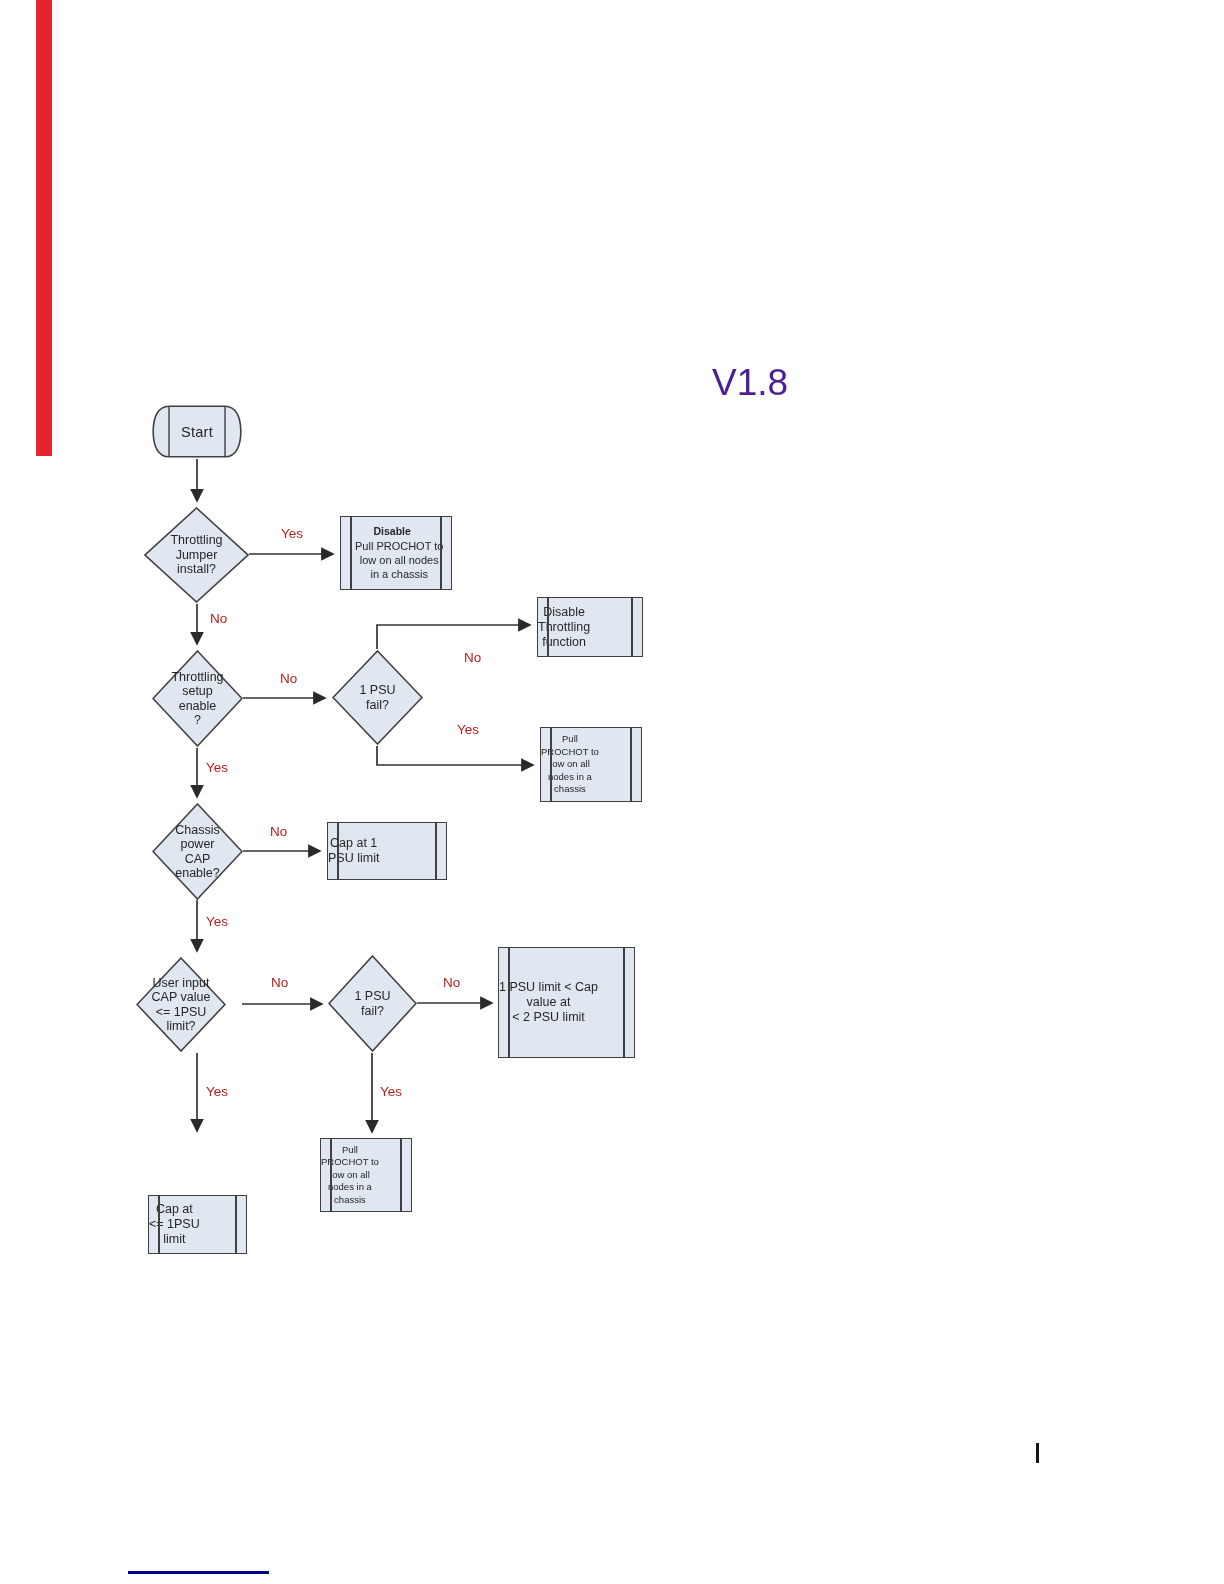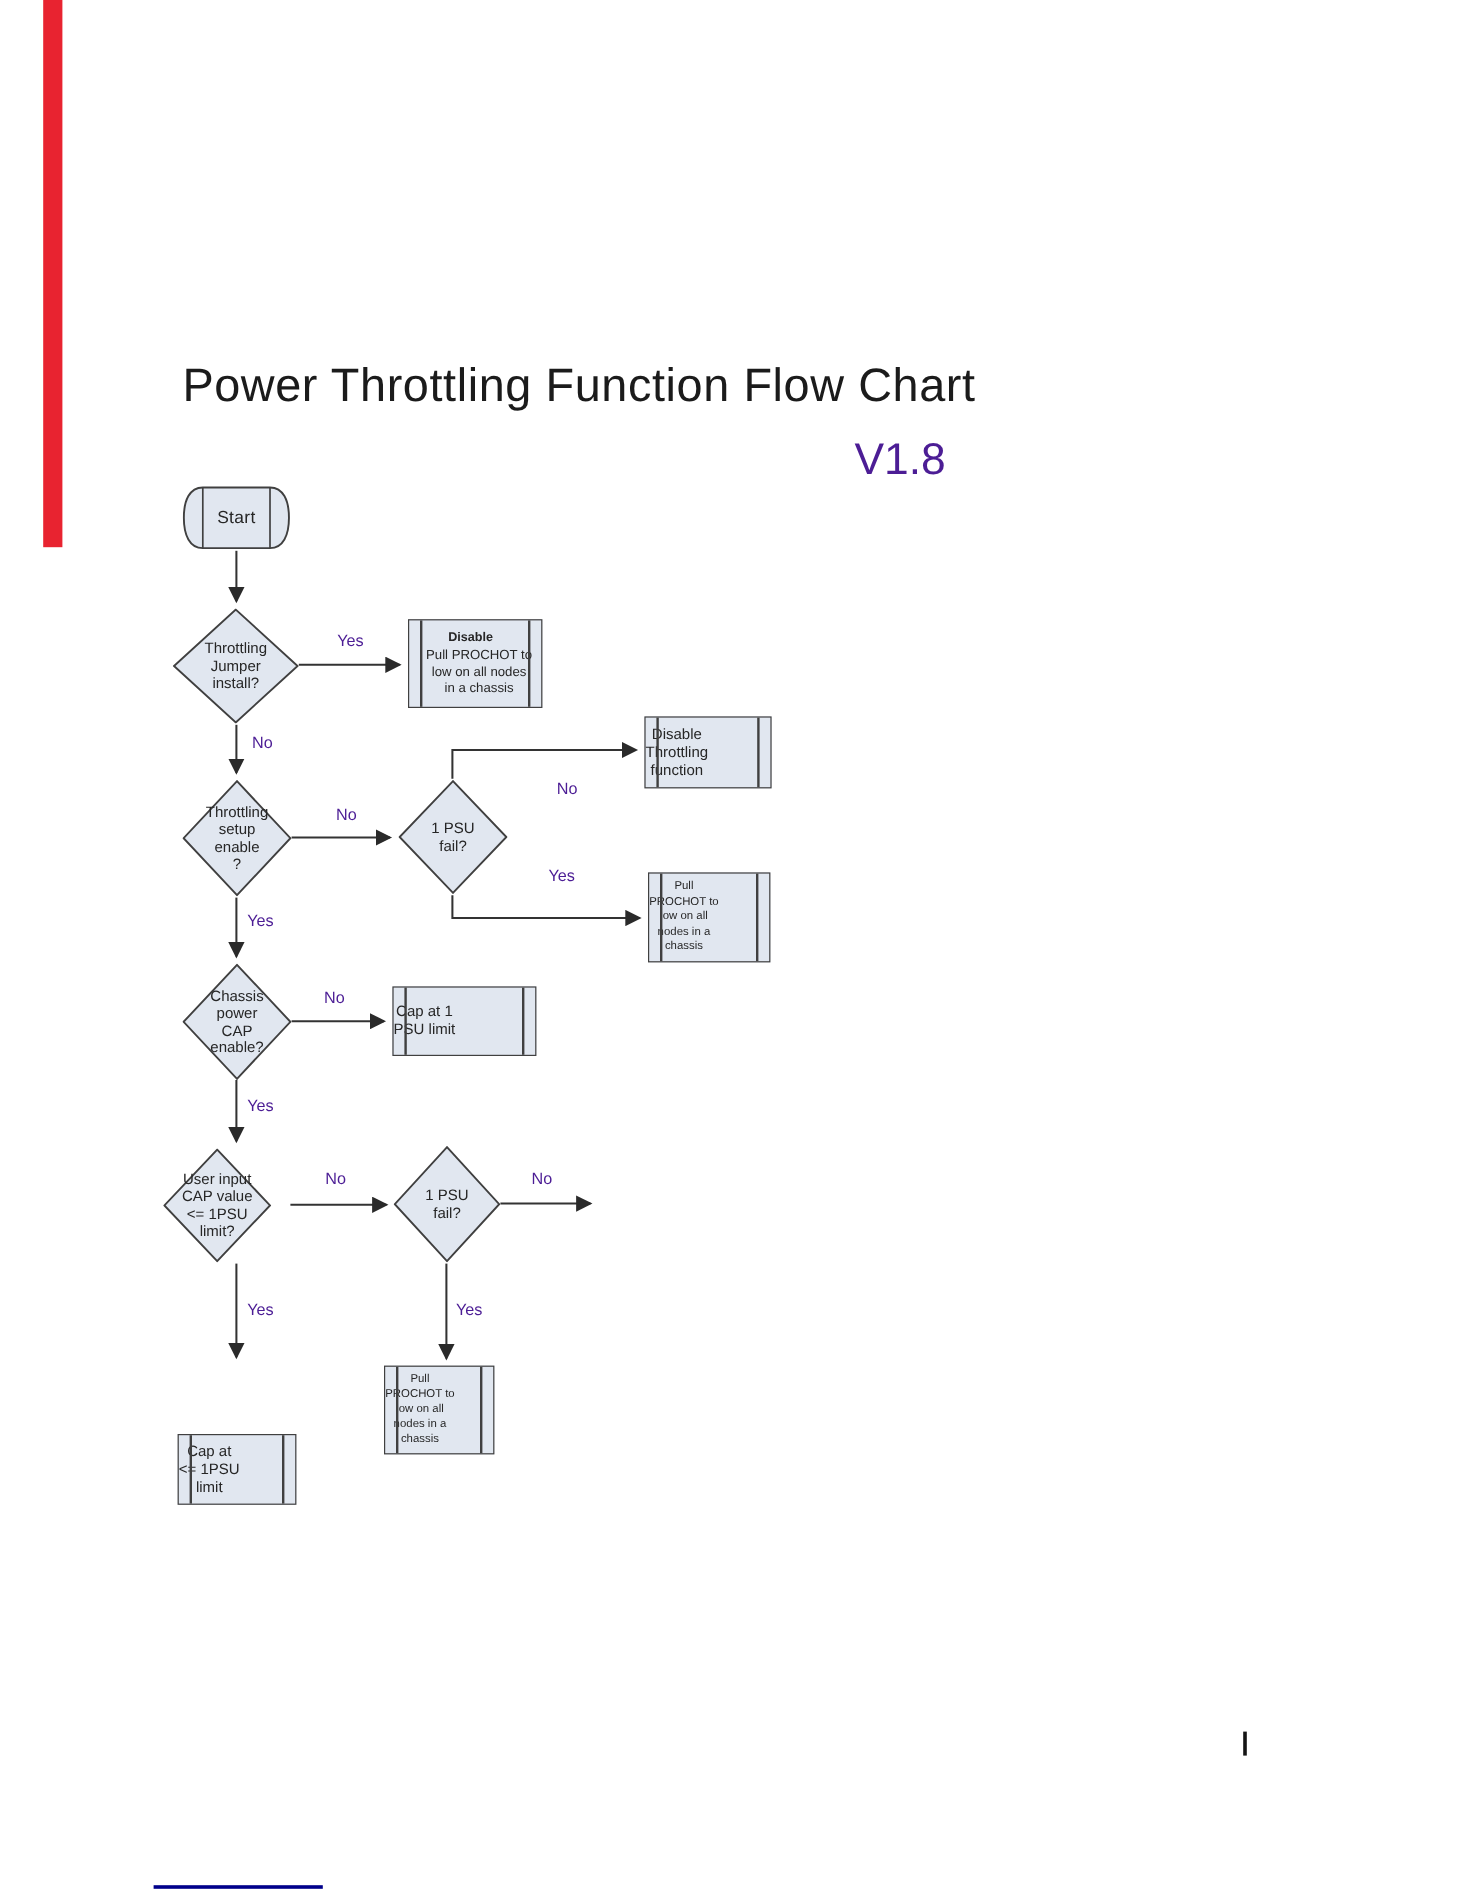--- a/index.html
+++ b/index.html
@@ -37,33 +37,32 @@
     text-align:center; color:#262626; white-space:pre-line;
   }
   .dtxt { font-size:12.5px; line-height:1.16; }
   .starttxt { font-size:14.5px; letter-spacing:0.3px; }
   .box-md { font-size:12.5px; line-height:1.2; }
   .box-sm { font-size:9.5px; line-height:1.32; }
   .stack { display:flex; flex-direction:column; align-items:center; }
   .bold-head { font-weight:bold; font-size:10.5px; line-height:1.3; }
   .body-sm { font-size:11px; line-height:1.28;margin-left:14px; }
   .elabel {
-    position:absolute; z-index:3; font-size:13.5px; color:#4c1d95; white-space:nowrap;
+    position:absolute; z-index:3; font-size:13.5px; color:#b91c1c; white-space:nowrap;
   }
   .tick { position:absolute; left:1036px; top:1443px; width:3px; height:20px; background:#151515; }
   .foot-rule { position:absolute; left:128px; top:1571px; width:141px; height:3px; background:#00008b; }
 </style>
 </head>
 <body>
 
 <div class="page">
 
   <div class="red-bar"></div>
 
-  <h1 class="title">Power Throttling Function Flow Chart</h1>
   <div class="version">V1.8</div>
 
   <svg class="connectors" width="1224" height="1584" viewBox="0 0 1224 1584" fill="none">
     <defs>
       <marker id="ah" markerWidth="9" markerHeight="8" refX="7" refY="4" orient="auto">
         <path d="M0,0 L8,4 L0,8 Z" fill="#2a2a2a"></path>
       </marker>
     </defs>
     <g stroke="#333333" stroke-width="1.7">
       <path d="M197,459 L197,501" marker-end="url(#ah)"></path>
@@ -161,20 +160,23 @@
   </div>
 
   <div class="shape" style="left:328px;top:955px;width:89px;height:97px">
     <svg viewBox="0 0 89 97" preserveAspectRatio="none">
       <polygon points="44.5,1 88,48.5 44.5,96 1,48.5" fill="#e1e7f0" stroke="#404040" stroke-width="1.6"></polygon>
     </svg>
     <span class="ntxt dtxt">1 PSU
 fail?</span>
   </div>
 
+  <div class="node process box-md prew" style="left:498px;top:947px;width:137px;height:111px">1 PSU limit &lt; Cap
+value at
+&lt; 2 PSU limit</div>
 
   <div class="node process box-md prew" style="left:148px;top:1195px;width:99px;height:59px">Cap at
 &lt;= 1PSU
 limit</div>
 
   <div class="node process box-sm prew" style="left:320px;top:1138px;width:92px;height:74px">Pull
 PROCHOT to
 low on all
 nodes in a
 chassis</div>

